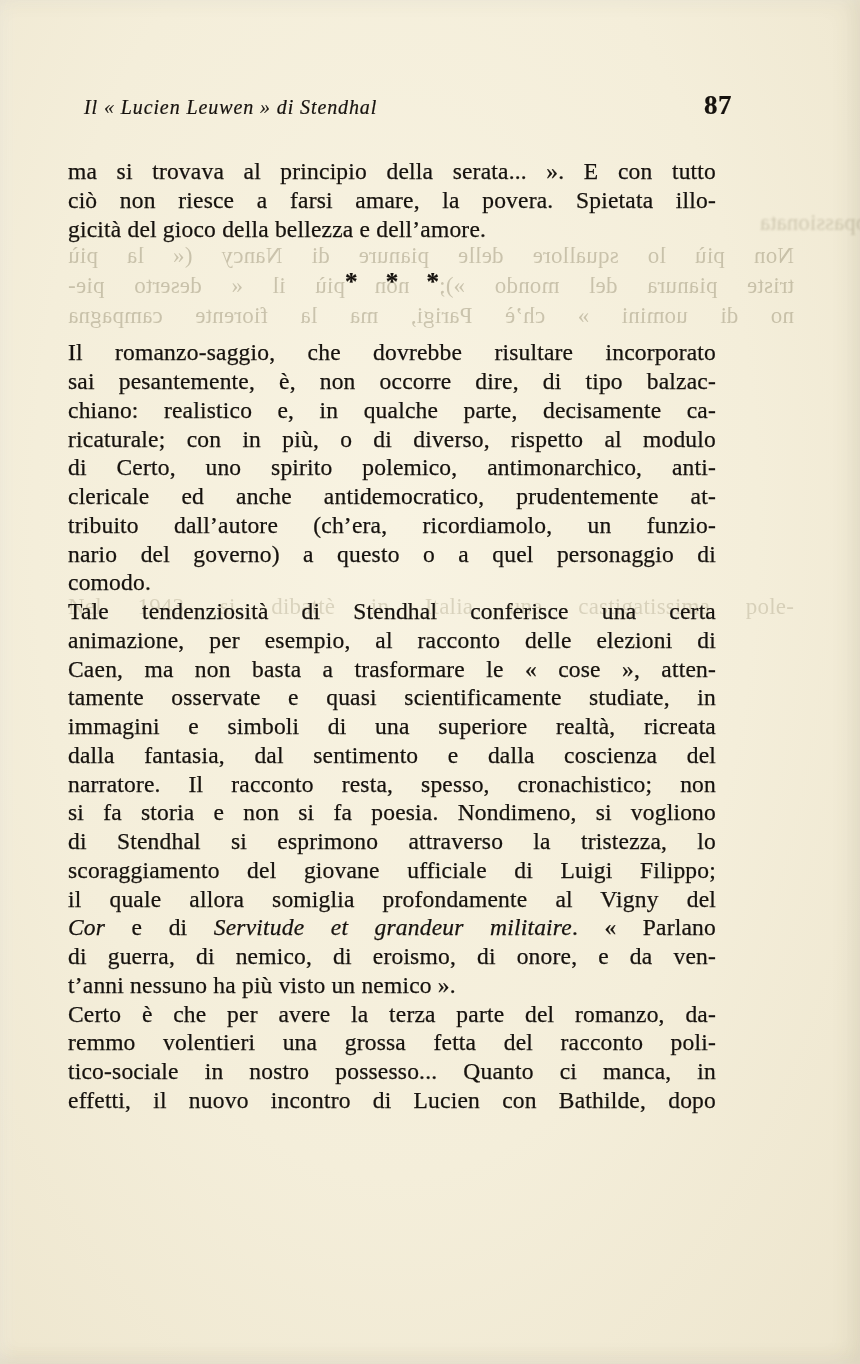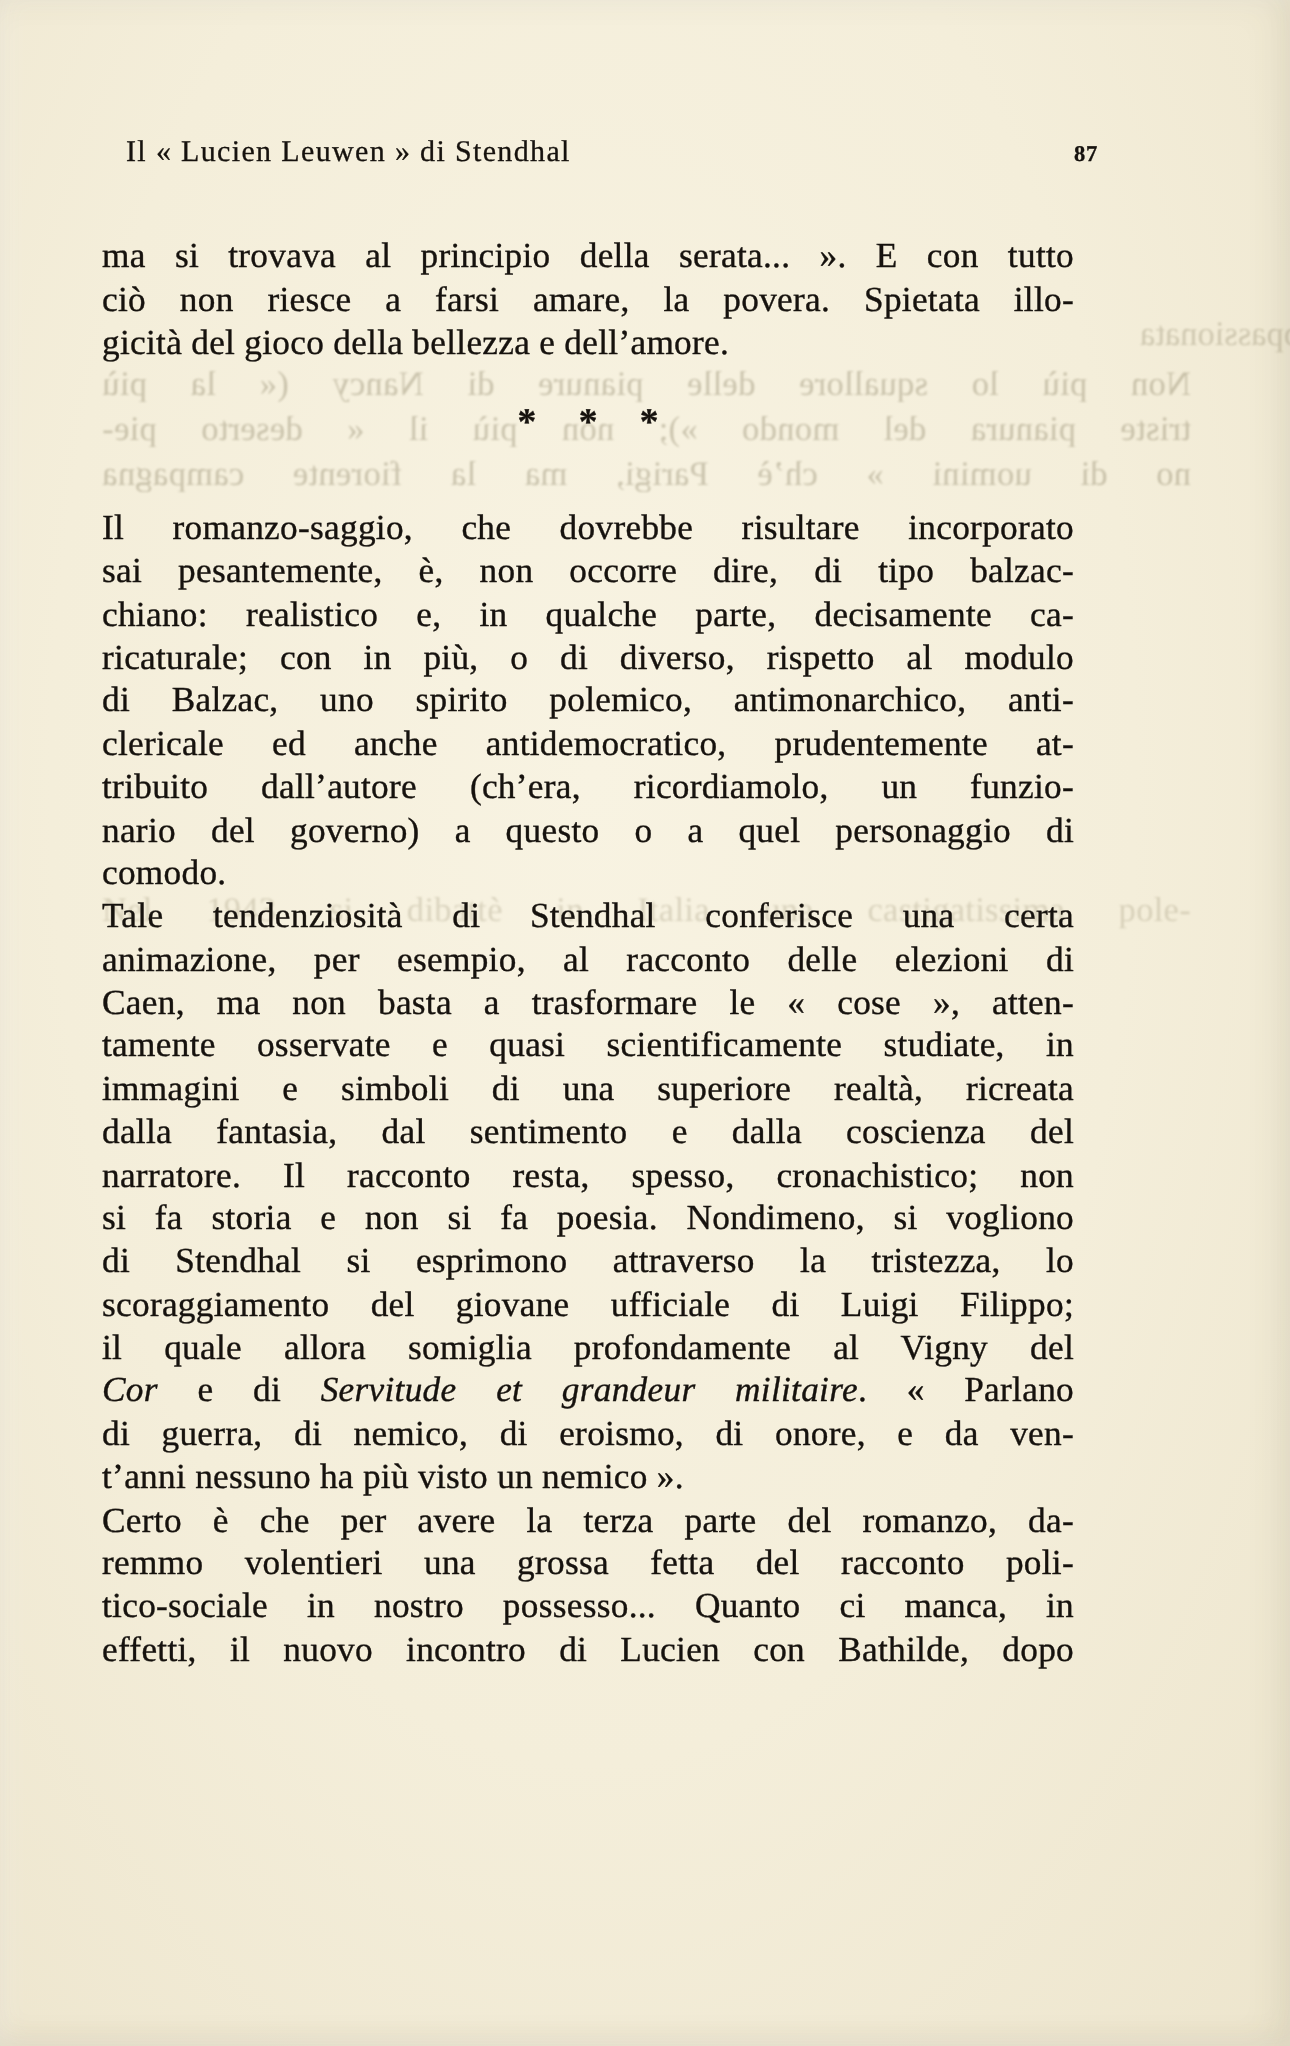--- a/index.html
+++ b/index.html
@@ -26,25 +26,25 @@
     font-size:23px;line-height:29px;color:#7d7456;opacity:.30;filter:blur(.8px);
     transform:scaleX(-1);white-space:nowrap;
   }
   .bleed-line.offset{opacity:.26;color:#877d5e;}
   
   .running-head{
     position:absolute;left:84px;top:90px;width:648px;
     display:flex;justify-content:space-between;align-items:baseline;
   }
   .head-title{
-    font-size:20px;letter-spacing:.9px;
+    font-style:italic;font-size:20px;letter-spacing:.9px;
     -webkit-text-stroke:.2px currentColor;
   }
   .page-number{
-    font-weight:bold;font-size:15px;letter-spacing:.5px;text-align:right;
+    font-weight:bold;font-size:27px;letter-spacing:.5px;text-align:right;
     -webkit-text-stroke:.2px currentColor;
   }
   .body-text{
     position:absolute;left:68px;top:157px;width:648px;
     font-size:23.5px;line-height:28.75px;letter-spacing:.2px;
     -webkit-text-stroke:.25px currentColor;
   }
   .paragraph{margin:0;}
   .line{text-align:justify;text-align-last:justify;}
   .line.last{text-align-last:left;}
@@ -78,21 +78,21 @@
         <div class="line">ma si trovava al principio della serata... ». E con tutto</div>
         <div class="line">ciò non riesce a farsi amare, la povera. Spietata illo-</div>
         <div class="line last">gicità del gioco della bellezza e dell’amore.</div>
       </div>
       <div class="separator">* * *</div>
       <div class="paragraph">
         <div class="line">Il romanzo-saggio, che dovrebbe risultare incorporato</div>
         <div class="line">sai pesantemente, è, non occorre dire, di tipo balzac-</div>
         <div class="line">chiano: realistico e, in qualche parte, decisamente ca-</div>
         <div class="line">ricaturale; con in più, o di diverso, rispetto al modulo</div>
-        <div class="line">di Balzac, uno spirito polemico, antimonarchico, anti-</div>
+        <div class="line">di Certo, uno spirito polemico, antimonarchico, anti-</div>
         <div class="line">clericale ed anche antidemocratico, prudentemente at-</div>
         <div class="line">tribuito dall’autore (ch’era, ricordiamolo, un funzio-</div>
         <div class="line">nario del governo) a questo o a quel personaggio di</div>
         <div class="line last">comodo.</div>
       </div>
       <div class="paragraph">
         <div class="line">Tale tendenziosità di Stendhal conferisce una certa</div>
         <div class="line">animazione, per esempio, al racconto delle elezioni di</div>
         <div class="line">Caen, ma non basta a trasformare le « cose », atten-</div>
         <div class="line">tamente osservate e quasi scientificamente studiate, in</div>

